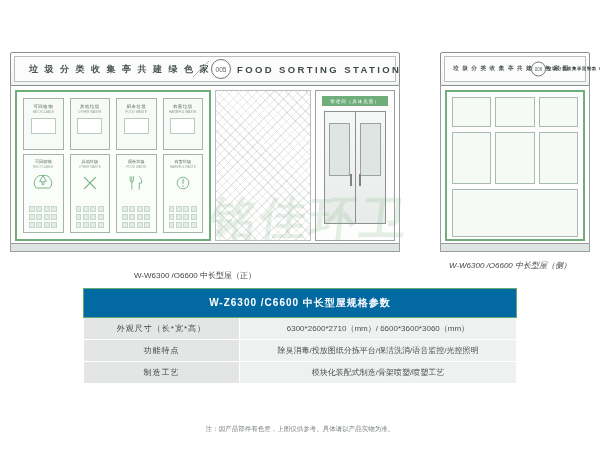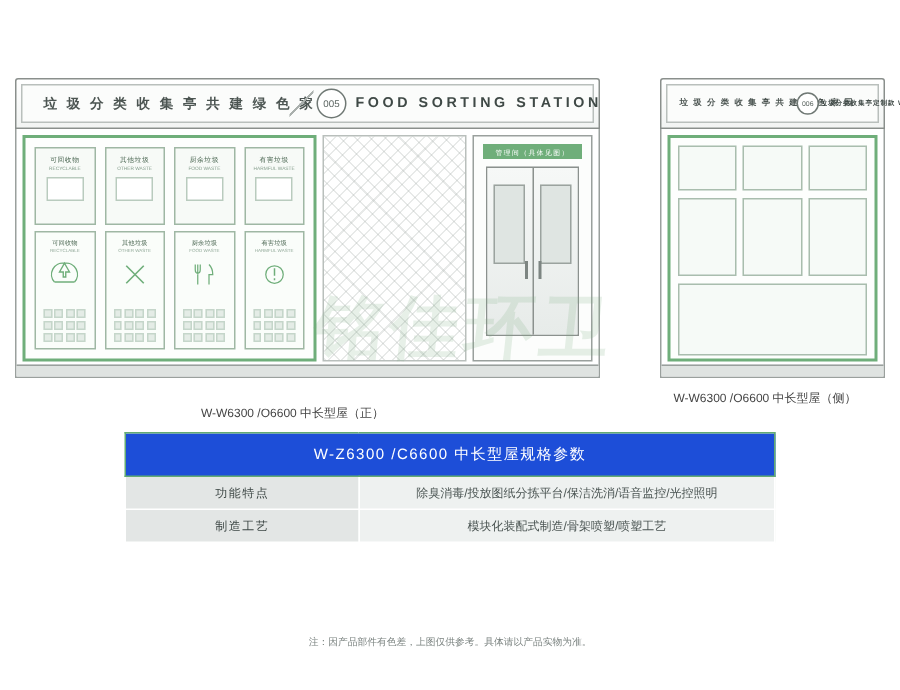--- a/index.html
+++ b/index.html
@@ -161,39 +161,39 @@
   }
   .side-row{
     position:absolute;left:5px;right:5px;display:flex;gap:4px;
   }
   .side-panel{flex:1;border:1px solid #a9bdae;background:#f6faf7;}
 
   .caption{
     position:absolute;font-size:8px;color:#444;text-align:center;width:100%;
   }
   .cap-front{left:0;top:246px;}
-  .cap-side{left:0;top:236px;}
+  .cap-side{left:0;top:236px;font-style:italic;}
   .cap-wrap-front{position:absolute;left:55px;top:0;width:280px;}
   .cap-wrap-side{position:absolute;left:420px;top:0;width:180px;}
 
   
   .watermark{
     position:absolute;left:190px;top:160px;width:240px;height:70px;
     font-size:46px;color:rgba(120,170,130,.18);font-weight:bold;letter-spacing:4px;
     display:flex;align-items:center;justify-content:center;pointer-events:none;
     transform:skewX(-6deg);
   }
 
   
   .spec-table{
     position:absolute;left:83px;top:288px;width:434px;
     border-collapse:collapse;font-size:8px;
   }
   .spec-table th.title{
-    background:#1d4ed8;color:#fff;font-size:10px;font-weight:normal;
+    background:#0369a1;color:#fff;font-size:10px;font-weight:bold;
     padding:7px 0;letter-spacing:1px;border:1px solid #63ab72;
   }
   .spec-table td{
     border:1px solid #ffffff;padding:5px 4px;
   }
   .lbl{
     width:36%;background:#e3e6e5;text-align:center;color:#3d4745;letter-spacing:1px;
   }
   .val{
     background:#eef1f0;text-align:center;color:#4a5452;
@@ -400,20 +400,24 @@
       <div class="caption cap-side">W-W6300 /O6600 中长型屋（侧）</div>
     </div>
   </div>
 
   <table class="spec-table">
     <tbody>
         <tr>
       <th class="title" colspan="2">W-Z6300 /C6600 中长型屋规格参数</th>
     </tr>
     <tr>
+      <td class="lbl">外观尺寸（长*宽*高）</td>
+      <td class="val">6300*2600*2710（mm）/ 6600*3600*3060（mm）</td>
+    </tr>
+    <tr>
       <td class="lbl">功能特点</td>
       <td class="val">除臭消毒/投放图纸分拣平台/保洁洗消/语音监控/光控照明</td>
     </tr>
     <tr>
       <td class="lbl">制造工艺</td>
       <td class="val">模块化装配式制造/骨架喷塑/喷塑工艺</td>
     </tr>
   </tbody>
     </table>
 

